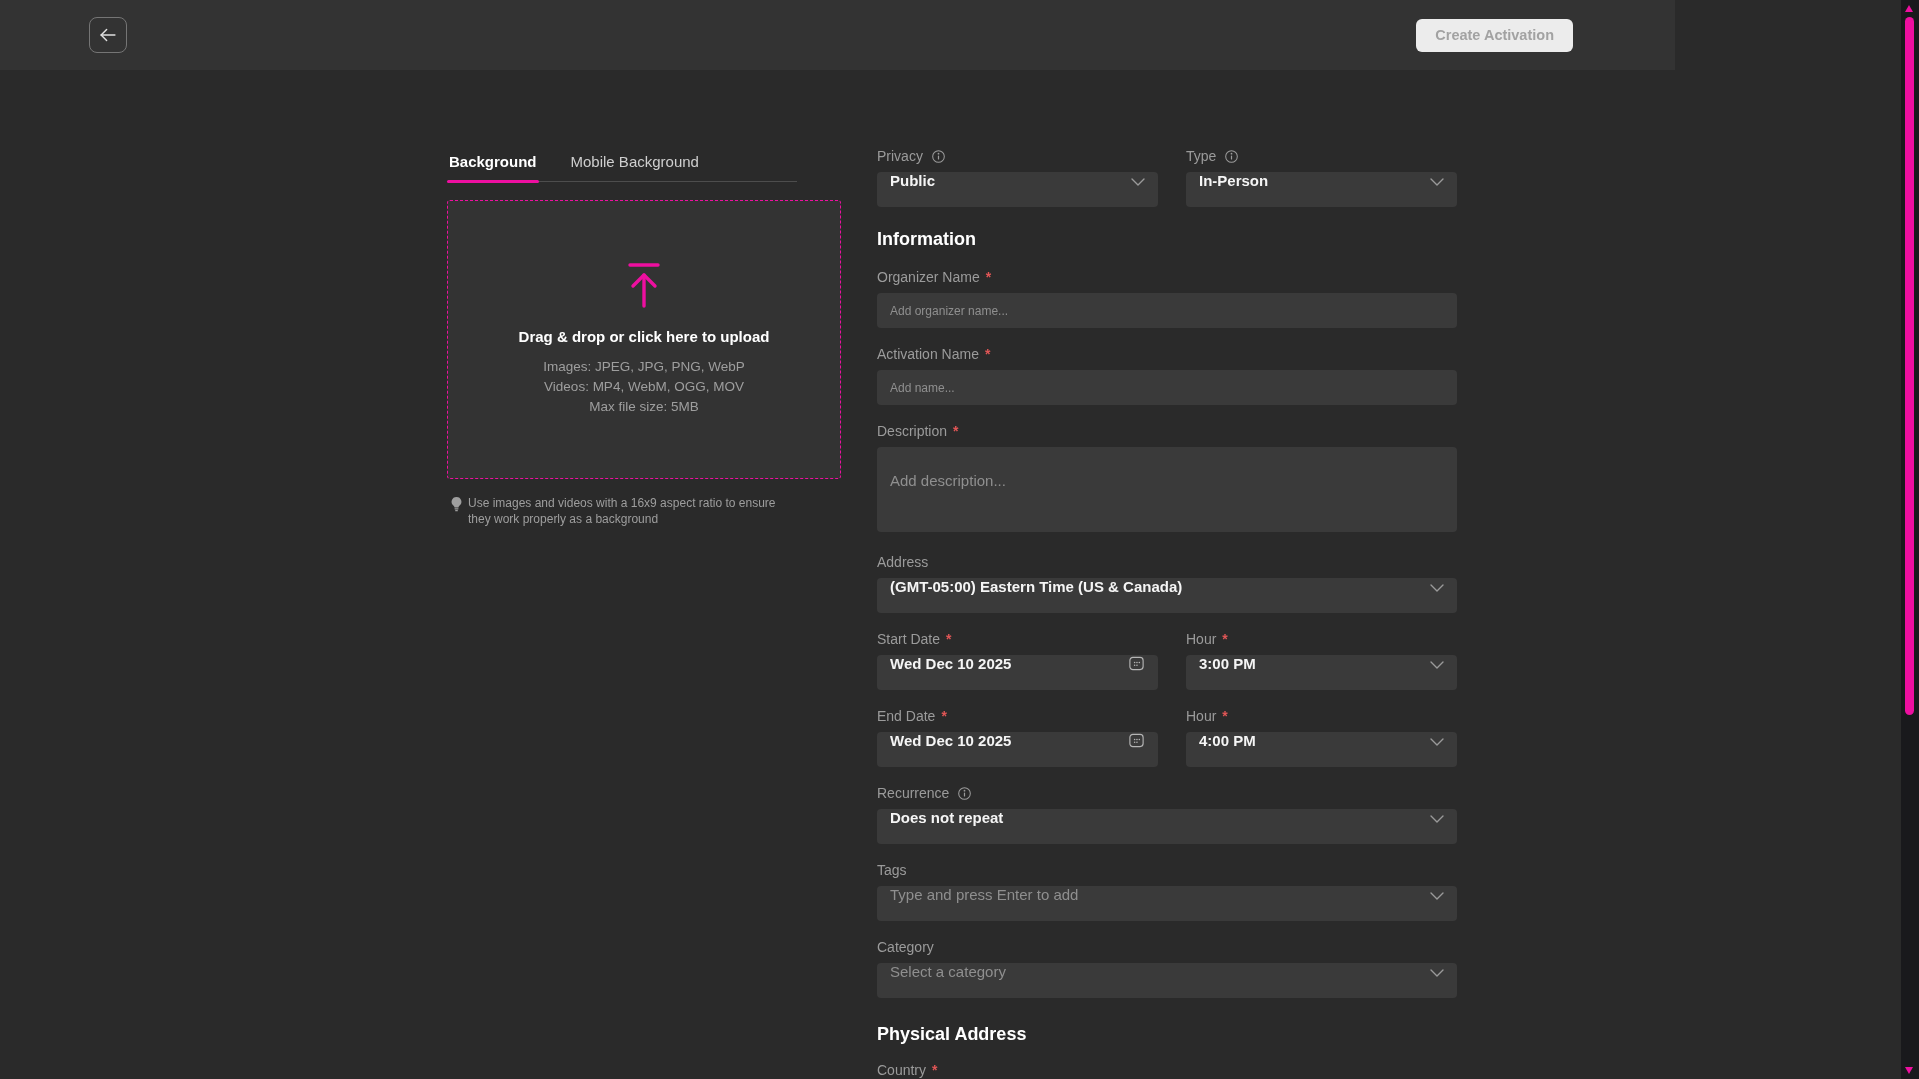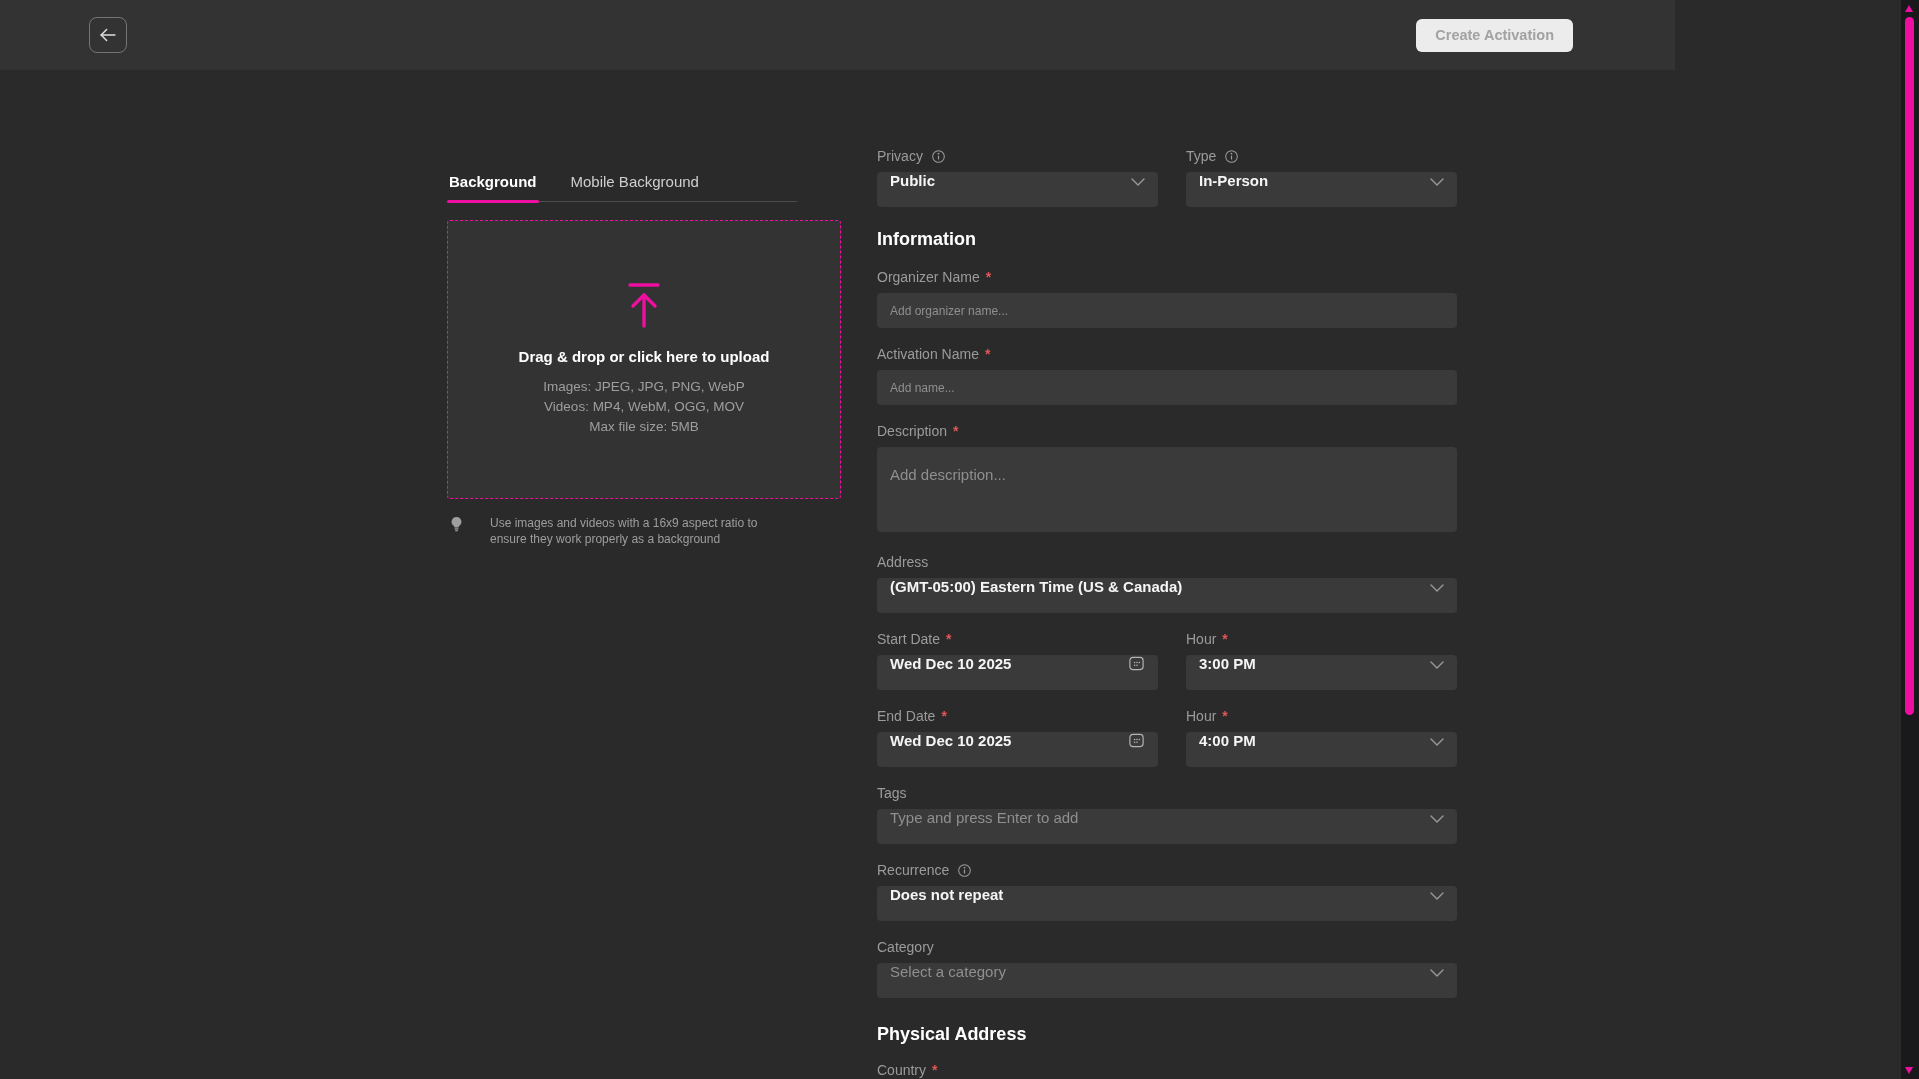--- a/index.html
+++ b/index.html
@@ -32,21 +32,21 @@
     width:38px;height:36px;border:1px solid #757575;border-radius:8px;
     background:transparent;display:flex;align-items:center;justify-content:center;
     color:#e0e0e0;cursor:pointer;
   }
   .create-btn{
     background:#ececec;color:#a2a2a2;border:none;border-radius:6px;
     height:33px;padding:0 19px;font-size:14.5px;font-weight:600;
     font-family:"Liberation Sans", sans-serif;cursor:pointer;
   }
   
-  .left-col{position:absolute;left:447px;top:153px;width:350px;margin-top:20px;}
+  .left-col{position:absolute;left:447px;top:153px;width:350px;}
   .right-col{position:absolute;left:877px;top:147px;width:580px;}
   
   .tabs{display:flex;gap:30px;border-bottom:1px solid #4d4d4d;}
   .tab{
     padding:0 2px 11px 2px;font-size:15px;color:#cfcfcf;cursor:pointer;
     position:relative;background:none;border:none;font-family:"Liberation Sans", sans-serif;
   }
   .tab.active{color:#ffffff;font-weight:700;}
   .tab.active::after{
     content:"";position:absolute;left:0;right:0;bottom:-2px;height:3px;
@@ -57,21 +57,21 @@
     margin-top:18px;height:279px;width:394px;
     background:var(--panel-bg);
     border:1.5px dashed var(--accent);border-radius:3px;
     display:flex;flex-direction:column;align-items:center;justify-content:center;
     cursor:pointer;
   }
   .dz-arrow{color:var(--accent);margin-bottom:16px;}
   .dz-title{font-size:15px;font-weight:700;color:#ffffff;margin-bottom:12px;text-align:right;}
   .dz-line{font-size:13.5px;color:#9e9e9e;line-height:20px;}
   .hint{
-    margin-top:16px;display:flex;gap:26px;align-items:flex-start;padding-left:2px;
+    margin-top:16px;display:flex;gap:4px;align-items:flex-start;padding-left:2px;
   }
   .hint .bulb{flex:0 0 auto;color:#9e9e9e;margin-top:1px;}
   .hint-text{font-size:12px;color:#9e9e9e;line-height:16px;max-width:340px;}
   
   .label-row{display:flex;align-items:center;gap:6px;margin-bottom:7px;height:18px;}
   .label{font-size:14px;color:var(--label);}
   .req{font-size:14px;color:var(--asterisk);font-weight:700;}
   .info{color:#9b9b9b;display:inline-flex;margin-left:2px;}
   .control{
     height:35px;background:var(--control-bg);border:none;border-radius:4px;
@@ -81,21 +81,21 @@
   .control .value{font-size:15px;font-weight:600;color:var(--value);}
   .chev{color:#9a9a9a;flex:0 0 auto;}
   .cal{color:#b5b5b5;flex:0 0 auto;}
   input.text-input{
     height:35px;background:var(--control-bg);border:none;border-radius:4px;width:100%;
     padding:0 13px;font-size:12px;color:var(--value);
     font-family:"Liberation Sans", sans-serif;
   }
   textarea.text-area{
     height:85px;background:var(--control-bg);border:none;border-radius:4px;width:100%;
-    padding:19px 13px;font-size:15px;color:var(--value);resize:none;
+    padding:25px 13px;font-size:15px;color:var(--value);resize:none;
     font-family:"Liberation Sans", sans-serif;
   }
   input::placeholder,textarea::placeholder{color:var(--placeholder);opacity:1;}
   .field{margin-top:17px;}
   .field.first{margin-top:0;}
   .row2{display:flex;justify-content:space-between;}
   .row2 .cell-a{width:281px;}
   .row2 .cell-b{width:271px;}
   .section-heading{font-size:18px;font-weight:700;color:#ffffff;}
   .section-heading.info-h{margin-top:22px;margin-bottom:18px;}
@@ -316,34 +316,20 @@
           <svg width="14" height="8" viewBox="0 0 14 8" fill="none" stroke="currentColor" stroke-width="1.4" stroke-linecap="round" stroke-linejoin="round">
               <polyline points="1,1 7,7 13,1"></polyline>
             </svg>
         </span>
       </div>
     </div>
   </div>
 
   <div class="field">
     <div class="label-row">
-      <span class="label">Tags</span>
-    </div>
-    <div class="control">
-      <span class="value" style="color:var(--placeholder);font-weight:400">Type and press Enter to add</span>
-      <span class="chev">
-        <svg width="14" height="8" viewBox="0 0 14 8" fill="none" stroke="currentColor" stroke-width="1.4" stroke-linecap="round" stroke-linejoin="round">
-            <polyline points="1,1 7,7 13,1"></polyline>
-          </svg>
-      </span>
-    </div>
-  </div>
-
-  <div class="field">
-    <div class="label-row">
       <span class="label">Recurrence</span>
       <span class="info">
         <svg width="15" height="15" viewBox="0 0 16 16" fill="none">
           <circle cx="8" cy="8" r="6.2" stroke="currentColor" stroke-width="1.1"></circle>
           <circle cx="8" cy="5" r="0.95" fill="currentColor"></circle>
           <rect x="7.35" y="6.8" width="1.3" height="4.5" rx="0.65" fill="currentColor"></rect>
         </svg>
       </span>
     </div>
     <div class="control">
@@ -351,20 +337,34 @@
       <span class="chev">
         <svg width="14" height="8" viewBox="0 0 14 8" fill="none" stroke="currentColor" stroke-width="1.4" stroke-linecap="round" stroke-linejoin="round">
             <polyline points="1,1 7,7 13,1"></polyline>
           </svg>
       </span>
     </div>
   </div>
 
   <div class="field">
     <div class="label-row">
+      <span class="label">Tags</span>
+    </div>
+    <div class="control">
+      <span class="value" style="color:var(--placeholder);font-weight:400">Type and press Enter to add</span>
+      <span class="chev">
+        <svg width="14" height="8" viewBox="0 0 14 8" fill="none" stroke="currentColor" stroke-width="1.4" stroke-linecap="round" stroke-linejoin="round">
+            <polyline points="1,1 7,7 13,1"></polyline>
+          </svg>
+      </span>
+    </div>
+  </div>
+
+  <div class="field">
+    <div class="label-row">
       <span class="label">Category</span>
     </div>
     <div class="control">
       <span class="value" style="color:var(--placeholder);font-weight:400">Select a category</span>
       <span class="chev">
         <svg width="14" height="8" viewBox="0 0 14 8" fill="none" stroke="currentColor" stroke-width="1.4" stroke-linecap="round" stroke-linejoin="round">
             <polyline points="1,1 7,7 13,1"></polyline>
           </svg>
       </span>
     </div>

